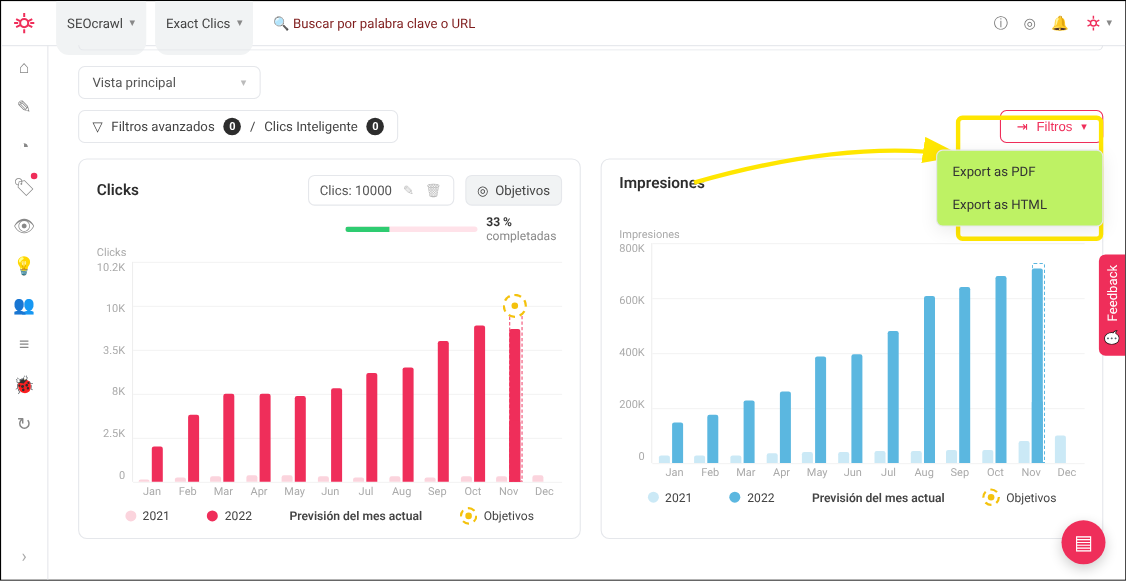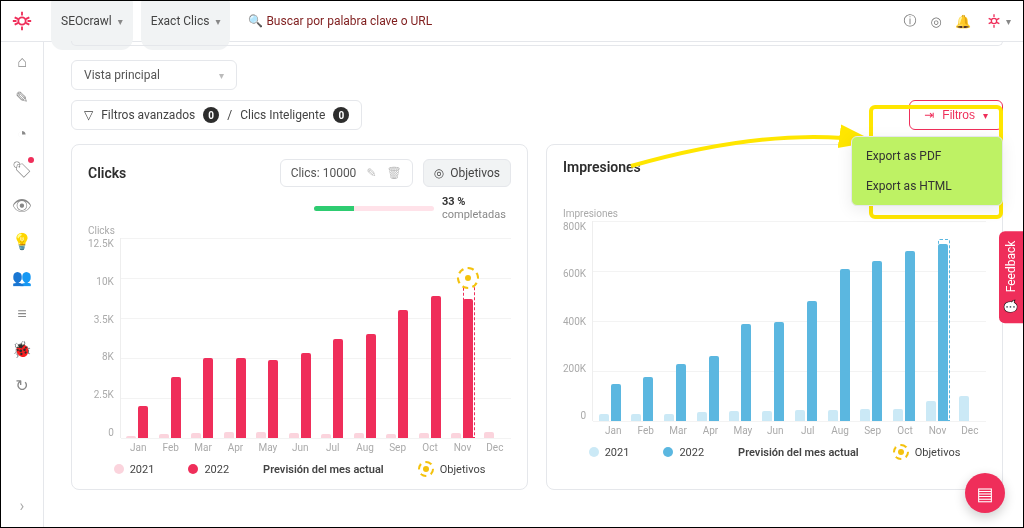--- a/index.html
+++ b/index.html
@@ -183,21 +183,21 @@
         <div style="display:flex;align-items:center;gap:8px;">
           <div style="flex:0 0 218px"></div>
           <div style="flex:0 0 120px;height:5px;border-radius:3px;background:#ffe2e9;overflow:hidden;">
               <div style="height:100%;width:33%;background:#2ecc71"></div>
             </div>
           <div class="compl"><b>33 %</b> <span>completadas</span></div>
         </div>
         <div class="axis-label">Clicks</div>
         <div class="chart">
           <div class="ylabels" id="clicks-y">
-              <div>12.5K</div>
+              <div>10.2K</div>
               <div>10K</div>
               <div>3.5K</div>
               <div>8K</div>
               <div>2.5K</div>
               <div>0</div>
             </div>
           <div class="plot" id="clicks-plot">
               <div class="grid" style="top: 0%;"></div>
               <div class="grid" style="top: 20%;"></div>
               <div class="grid" style="top: 40%;"></div>

